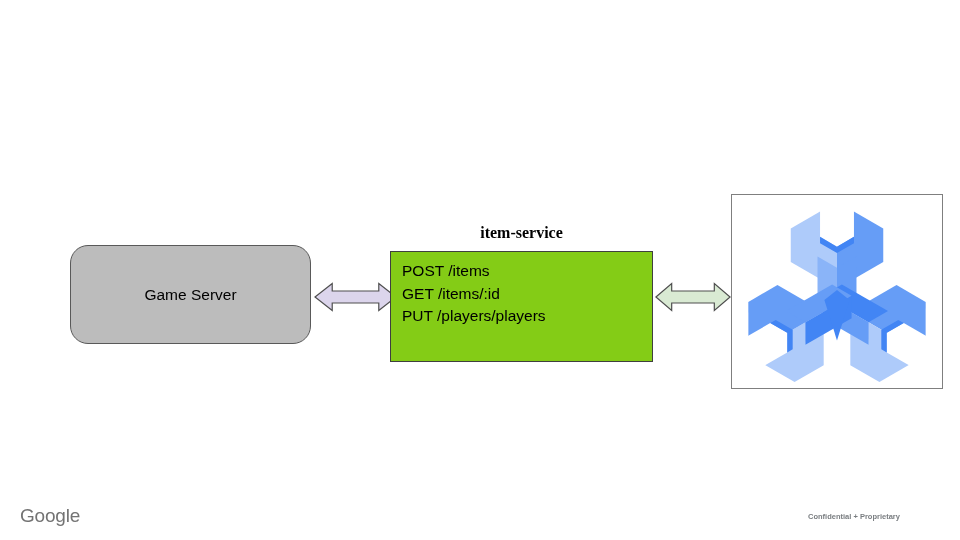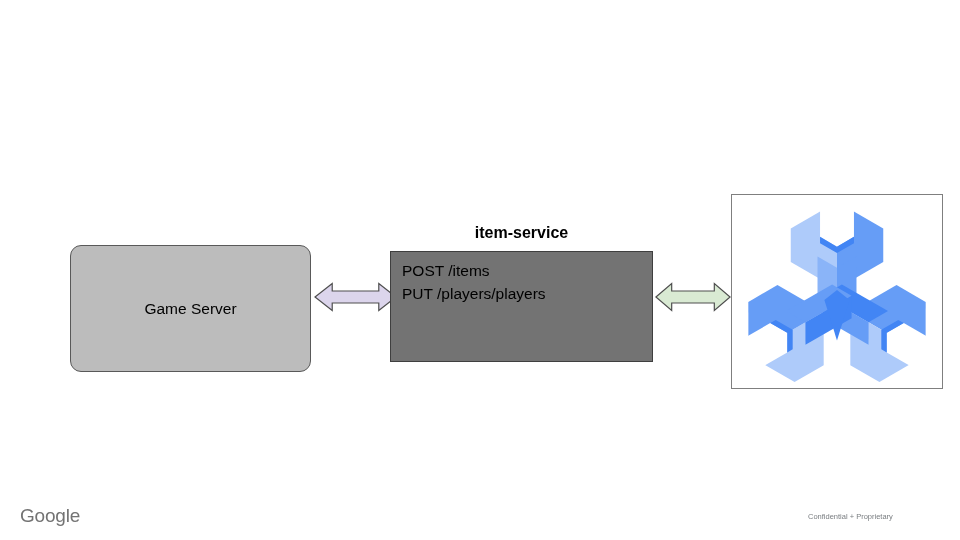--- a/index.html
+++ b/index.html
@@ -2,29 +2,29 @@
 <html><head>
 <meta charset="utf-8">
 <style>
   html,body{margin:0;padding:0;background:#e8e8e8;}
   .slide{
     position:relative;width:960px;height:540px;background:#ffffff;
     font-family:"Liberation Sans","DejaVu Sans",sans-serif;overflow:hidden;
   }
   
   .game-server{
-    position:absolute;left:70px;top:245px;width:241px;height:127px;
-    border-radius:11px;border:1px solid #595959;box-sizing:border-box;
+    position:absolute;left:70px;top:245px;width:241px;height:99px;
+    border-radius:18px;border:1px solid #595959;box-sizing:border-box;
     display:flex;align-items:center;justify-content:center;
   }
   .game-server span{font-size:15.5px;color:#000;}
   
   .service-title{
     position:absolute;left:390px;top:224px;width:263px;text-align:center;
-    font-size:16px;font-weight:bold;color:#000;
+    font-size:16px;font-weight:bold;color:#000;font-family:Liberation Serif, serif;
   }
   .service-box{
     position:absolute;left:390px;top:251px;width:263px;height:111px;
     border:1px solid #3f3f3f;box-sizing:border-box;
     padding:8px 0 0 11px;
   }
   .service-box .ep{font-size:15.5px;line-height:22.5px;color:#000;white-space:nowrap;}
   
   .arrow{position:absolute;top:282px;height:30px;}
   .arrow-left{left:314px;width:83px;}
@@ -34,39 +34,40 @@
     position:absolute;left:731px;top:194px;width:212px;height:195px;
     background:#ffffff;border:1px solid #7f7f7f;box-sizing:border-box;
   }
   .spanner-frame svg{position:absolute;left:4px;top:4px;width:202px;height:185px;}
   
   .brand{
     position:absolute;left:20px;top:505px;font-size:19px;color:#737373;
     letter-spacing:-0.2px;
   }
   .confidential{
-    position:absolute;left:808px;top:512px;font-size:7.5px;color:#797d80;
+    position:absolute;left:808px;top:512px;font-size:7.5px;color:#797d80;font-weight:bold;
   }
 </style>
 </head>
 <body>
 
 <div class="slide">
 
   <div class="game-server" style="background-color: rgb(188, 188, 188); border-color: rgb(89, 89, 89);">
     <span>Game Server</span>
   </div>
 
   <svg class="arrow arrow-left" viewBox="0 0 82 30" preserveAspectRatio="none">
     <polygon points="1,15 18,1.5 18,9 64,9 64,1.5 81,15 64,28.5 64,21 18,21 18,28.5" stroke-width="1.2" vector-effect="non-scaling-stroke" fill="#dcd5ec" stroke="#4f4f4f"></polygon>
   </svg>
 
   <div class="service-title">item-service</div>
-  <div class="service-box" style="background-color: #737373; border-color: rgb(63, 63, 63);">
+  <div class="service-box" style="background-color: #84cc16; border-color: rgb(63, 63, 63);">
     <div class="ep">POST /items</div>
+    <div class="ep">GET /items/:id</div>
     <div class="ep">PUT /players/players</div>
   </div>
 
   <svg class="arrow arrow-right" viewBox="0 0 82 30" preserveAspectRatio="none">
     <polygon points="1,15 18,1.5 18,9 64,9 64,1.5 81,15 64,28.5 64,21 18,21 18,28.5" stroke-width="1.2" vector-effect="non-scaling-stroke" fill="#d9ead3" stroke="#4f4f4f"></polygon>
   </svg>
 
   <div class="spanner-frame" style="border-color: rgb(127, 127, 127);">
     <svg viewBox="-66 -75 132 132">
 

